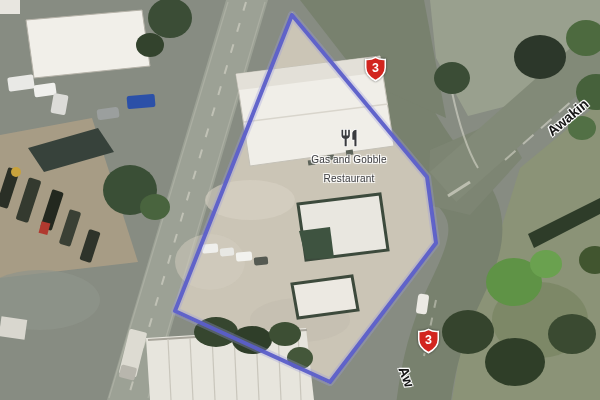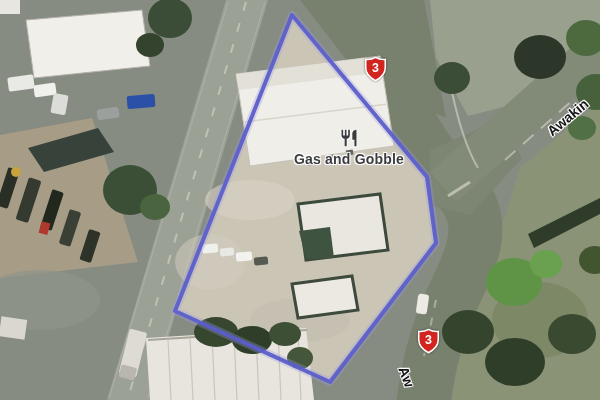--- a/index.html
+++ b/index.html
@@ -10,21 +10,21 @@
   }
   .terrain{position:absolute;left:0;top:0;width:600px;height:400px;display:block;}
   .boundary-glow{fill:none;stroke:#9a9bdf;stroke-width:8;stroke-linejoin:round;stroke-linecap:round;opacity:.32;}
   .boundary-line{fill:none;stroke:#5b5ec9;stroke-width:4;stroke-linejoin:round;stroke-linecap:round;opacity:.95;}
   .shield{position:absolute;width:23px;height:26px;filter:drop-shadow(0 0 1px rgba(0,0,0,.55));}
   .shield svg{display:block;width:100%;height:100%;}
   .shield text{font-family:"Liberation Sans",sans-serif;font-size:13px;font-weight:bold;fill:#ffffff;}
   .poi{position:absolute;left:270px;top:127px;width:158px;text-align:center;cursor:pointer;}
   .poi-icon{display:block;margin:0 auto 1px auto;width:20px;height:22px;}
   .poi-line{
-    font-size:14px;font-weight:bold;color:#3b3c40;line-height:19px;letter-spacing:.2px;
+    font-size:10px;font-weight:normal;color:#3b3c40;line-height:19px;letter-spacing:.2px;
     text-shadow:-1px -1px 0 rgba(255,255,255,.9),1px -1px 0 rgba(255,255,255,.9),
                 -1px 1px 0 rgba(255,255,255,.9),1px 1px 0 rgba(255,255,255,.9),
                  0 0 4px rgba(255,255,255,.8);
   }
   .roadlabel{
     position:absolute;font-size:14px;font-weight:bold;color:#161616;white-space:nowrap;
     text-shadow:-1px -1px 0 rgba(255,255,255,.95),1px -1px 0 rgba(255,255,255,.95),
                 -1px 1px 0 rgba(255,255,255,.95),1px 1px 0 rgba(255,255,255,.95);
   }
   .roadlabel.right{left:549px;top:125px;transform:rotate(-40deg);transform-origin:0 50%;}
@@ -175,18 +175,19 @@
       <path d="M12 .8 C9.1 2.5 5.5 3.3 1.8 3 V11.5 C1.8 17.8 6.2 22.3 12 25.2 C17.8 22.3 22.2 17.8 22.2 11.5 V3 C18.5 3.3 14.9 2.5 12 .8 Z" stroke="#ffffff" stroke-width="1.6" fill="#d2251f"></path>
       <text x="12" y="16.5" text-anchor="middle">3</text>
     </svg>
   </div>
 
   <div class="poi">
     <svg class="poi-icon" viewBox="0 0 24 24" xmlns="http://www.w3.org/2000/svg">
       <path d="M11 9H9V2H7v7H5V2H3v7c0 2.12 1.66 3.84 3.75 3.97L6.75 22h2.5l.01-9.03C11.34 12.84 13 11.12 13 9V2h-2v7zm5-3v8h2.5v8H21V2c-2.76 0-5 2.24-5 4z" fill="#3a3b3e" stroke="#ffffff" stroke-width="1.8" paint-order="stroke" stroke-linejoin="round"></path>
     </svg>
     <div class="poi-line">Gas and Gobble</div>
+    <div class="poi-line">Restaurant</div>
   </div>
 
   <div class="roadlabel right">Awakin</div>
   <div class="roadlabel bottom">Aw</div>
 
 </div>
 
 </body></html>

